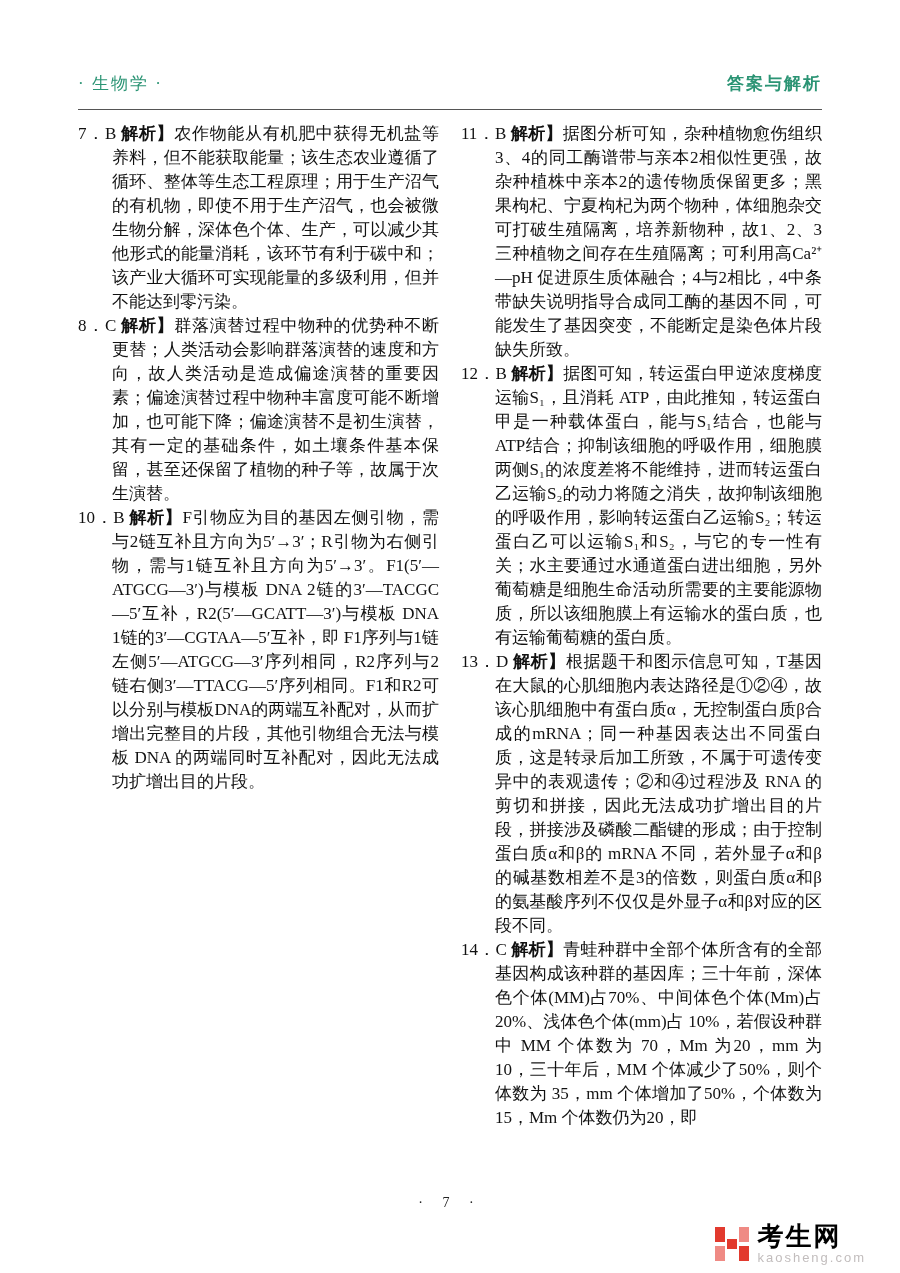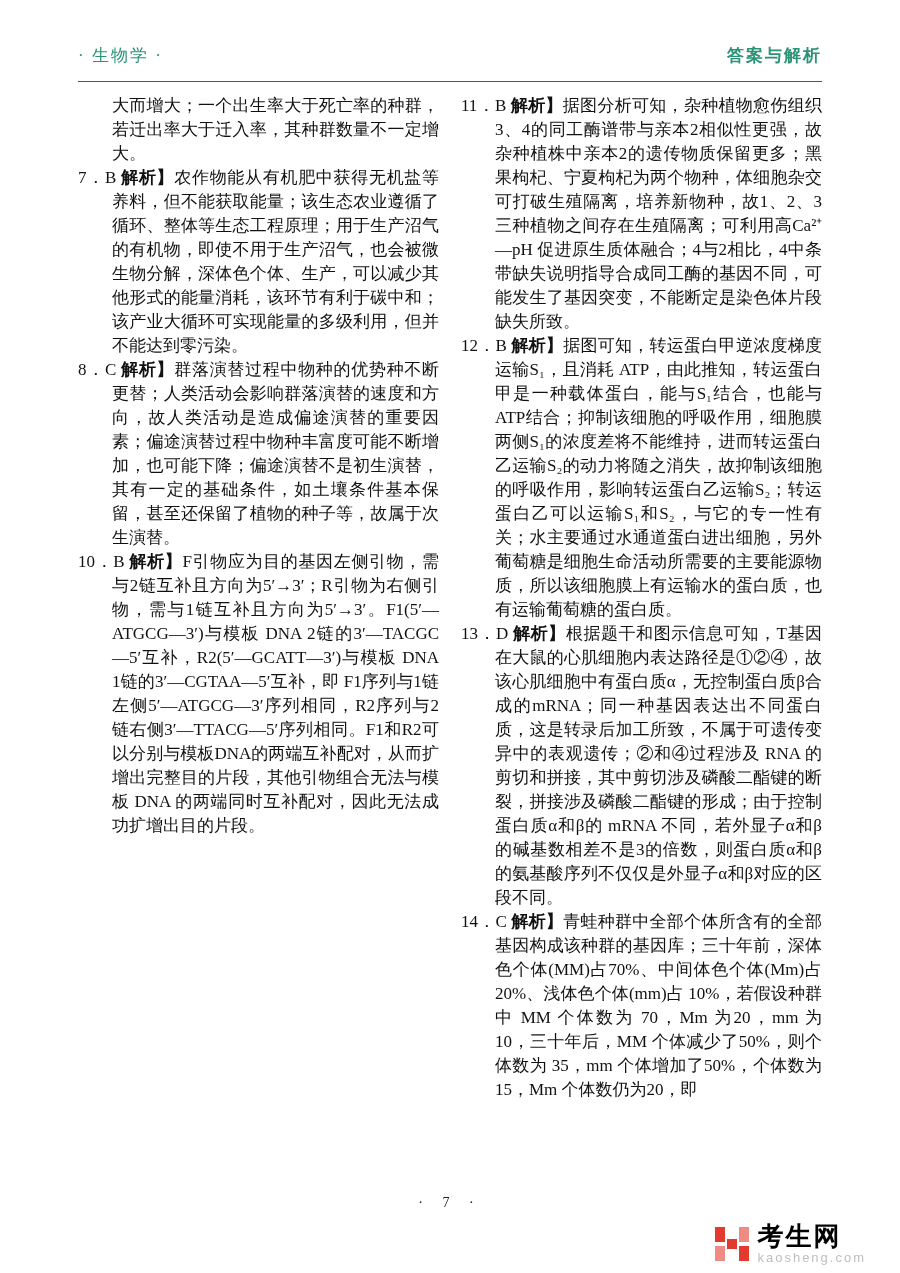--- a/index.html
+++ b/index.html
@@ -10,21 +10,21 @@
     margin: 0 auto;
     background: #ffffff;
     font-family: "Liberation Serif", serif;
     color: #111111;
     overflow: hidden;
     box-sizing: border-box;
   }
   
   .header {
     margin: 0 78px;
-    padding: 44px 0 14px 0;
+    padding: 72px 0 14px 0;
     border-bottom: 1px solid #555555;
     display: flex;
     justify-content: space-between;
     align-items: flex-end;
   }
   .header-left {
     color: #2b9474;
     font-size: 17px;
     letter-spacing: 2px;
   }
@@ -104,30 +104,29 @@
 <div class="page">
 
   <div class="header">
     <span class="header-left">· 生物学 ·</span>
     <span class="header-right">答案与解析</span>
   </div>
 
   <div class="columns">
 
     <div class="col">
-      <p class="item cont"><span class="num"></span><span class="hx"></span><span>大而增大；一个出生率大于死亡率的种群，若迁出率大于迁入率，其种群数量不一定增大。</span></p>
       <p class="item"><span class="num">7．B </span><span class="hx">解析】</span><span>农作物能从有机肥中获得无机盐等养料，但不能获取能量；该生态农业遵循了循环、整体等生态工程原理；用于生产沼气的有机物，即使不用于生产沼气，也会被微生物分解，深体色个体、生产，可以减少其他形式的能量消耗，该环节有利于碳中和；该产业大循环可实现能量的多级利用，但并不能达到零污染。</span></p>
       <p class="item"><span class="num">8．C </span><span class="hx">解析】</span><span>群落演替过程中物种的优势种不断更替；人类活动会影响群落演替的速度和方向，故人类活动是造成偏途演替的重要因素；偏途演替过程中物种丰富度可能不断增加，也可能下降；偏途演替不是初生演替，其有一定的基础条件，如土壤条件基本保留，甚至还保留了植物的种子等，故属于次生演替。</span></p>
       <p class="item"><span class="num">10．B </span><span class="hx">解析】</span><span>F引物应为目的基因左侧引物，需与2链互补且方向为5′→3′；R引物为右侧引物，需与1链互补且方向为5′→3′。F1(5′—ATGCG—3′)与模板 DNA 2链的3′—TACGC—5′互补，R2(5′—GCATT—3′)与模板 DNA 1链的3′—CGTAA—5′互补，即 F1序列与1链左侧5′—ATGCG—3′序列相同，R2序列与2链右侧3′—TTACG—5′序列相同。F1和R2可以分别与模板DNA的两端互补配对，从而扩增出完整目的片段，其他引物组合无法与模板 DNA 的两端同时互补配对，因此无法成功扩增出目的片段。</span></p>
     </div>
 
     <div class="col">
       <p class="item"><span class="num">11．B </span><span class="hx">解析】</span><span>据图分析可知，杂种植物愈伤组织3、4的同工酶谱带与亲本2相似性更强，故杂种植株中亲本2的遗传物质保留更多；黑果枸杞、宁夏枸杞为两个物种，体细胞杂交可打破生殖隔离，培养新物种，故1、2、3三种植物之间存在生殖隔离；可利用高Ca²⁺—pH 促进原生质体融合；4与2相比，4中条带缺失说明指导合成同工酶的基因不同，可能发生了基因突变，不能断定是染色体片段缺失所致。</span></p>
       <p class="item"><span class="num">12．B </span><span class="hx">解析】</span><span>据图可知，转运蛋白甲逆浓度梯度运输S₁，且消耗 ATP，由此推知，转运蛋白甲是一种载体蛋白，能与S₁结合，也能与ATP结合；抑制该细胞的呼吸作用，细胞膜两侧S₁的浓度差将不能维持，进而转运蛋白乙运输S₂的动力将随之消失，故抑制该细胞的呼吸作用，影响转运蛋白乙运输S₂；转运蛋白乙可以运输S₁和S₂，与它的专一性有关；水主要通过水通道蛋白进出细胞，另外葡萄糖是细胞生命活动所需要的主要能源物质，所以该细胞膜上有运输水的蛋白质，也有运输葡萄糖的蛋白质。</span></p>
-      <p class="item"><span class="num">13．D </span><span class="hx">解析】</span><span>根据题干和图示信息可知，T基因在大鼠的心肌细胞内表达路径是①②④，故该心肌细胞中有蛋白质α，无控制蛋白质β合成的mRNA；同一种基因表达出不同蛋白质，这是转录后加工所致，不属于可遗传变异中的表观遗传；②和④过程涉及 RNA 的剪切和拼接，其中剪切涉及磷酸二酯键的断裂，拼接涉及磷酸二酯键的形成；由于控制蛋白质α和β的 mRNA 不同，若外显子α和β的碱基数相差不是3的倍数，则蛋白质α和β的氨基酸序列不仅仅是外显子α和β对应的区段不同。</span></p>
+      <p class="item"><span class="num">13．D </span><span class="hx">解析】</span><span>根据题干和图示信息可知，T基因在大鼠的心肌细胞内表达路径是①②④，故该心肌细胞中有蛋白质α，无控制蛋白质β合成的mRNA；同一种基因表达出不同蛋白质，这是转录后加工所致，不属于可遗传变异中的表观遗传；②和④过程涉及 RNA 的剪切和拼接，因此无法成功扩增出目的片段，拼接涉及磷酸二酯键的形成；由于控制蛋白质α和β的 mRNA 不同，若外显子α和β的碱基数相差不是3的倍数，则蛋白质α和β的氨基酸序列不仅仅是外显子α和β对应的区段不同。</span></p>
       <p class="item"><span class="num">14．C </span><span class="hx">解析】</span><span>青蛙种群中全部个体所含有的全部基因构成该种群的基因库；三十年前，深体色个体(MM)占70%、中间体色个体(Mm)占 20%、浅体色个体(mm)占 10%，若假设种群中 MM 个体数为 70，Mm 为20，mm 为 10，三十年后，MM 个体减少了50%，则个体数为 35，mm 个体增加了50%，个体数为15，Mm 个体数仍为20，即</span></p>
     </div>
 
   </div>
 
   <div class="footer">· 7 ·</div>
 
   <div class="logo">
     <svg width="34" height="34" viewBox="0 0 34 34" aria-hidden="true">
       <rect x="0" y="0" width="10" height="15" fill="#e23a2e"></rect>

